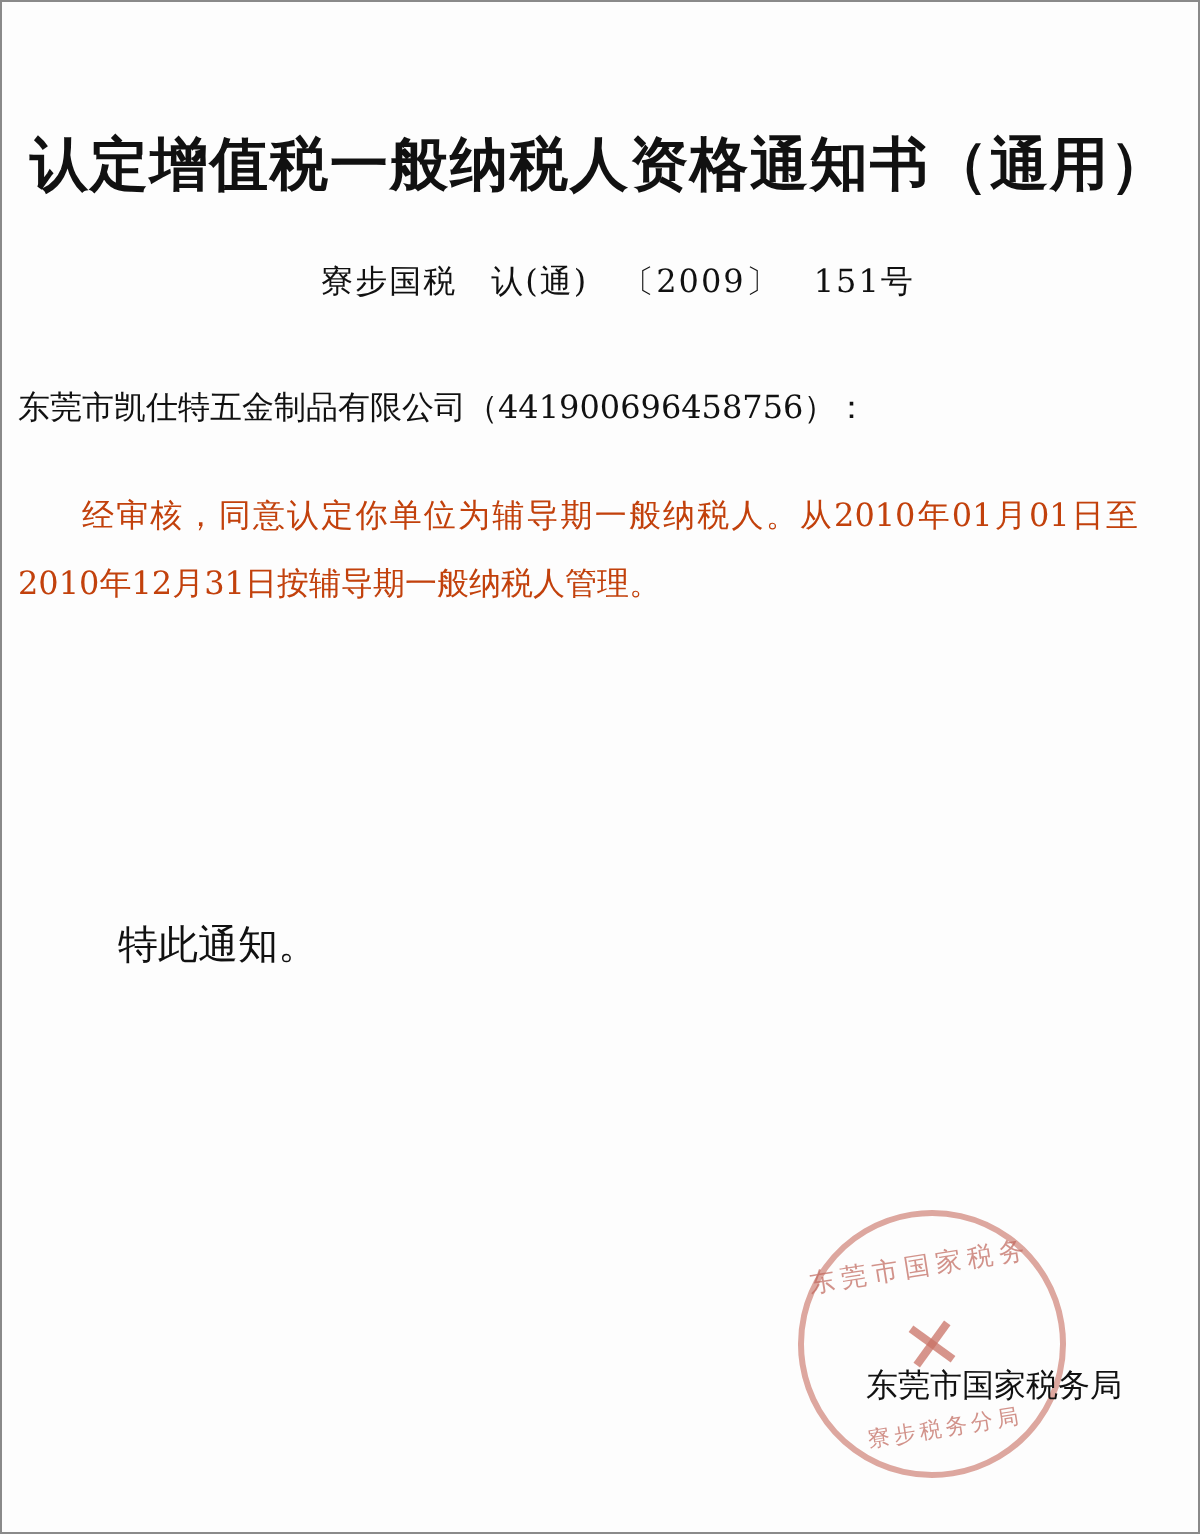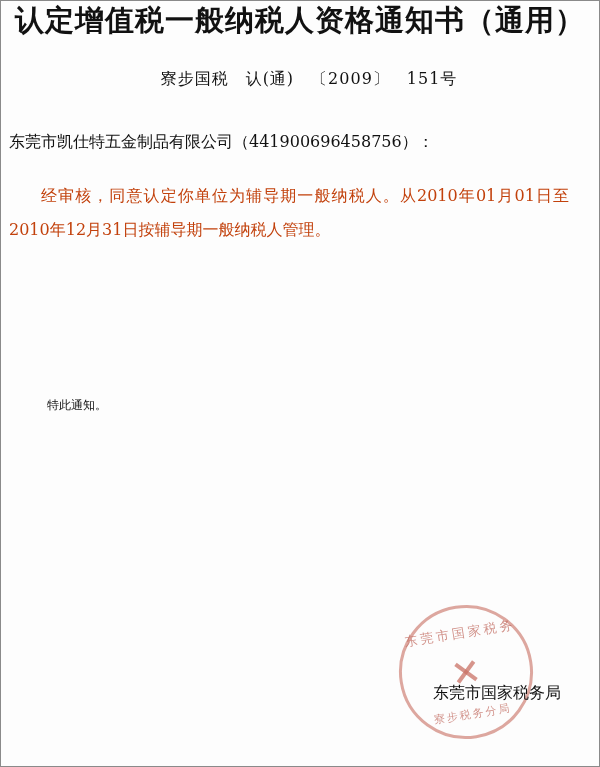--- a/index.html
+++ b/index.html
@@ -17,20 +17,21 @@
   .page {
     position: relative;
     width: 600px;
     height: 767px;
     box-sizing: border-box;
     border: 1px solid #8a8a8a;
     background: #fdfdfd;
   }
   .doc-title {
     margin: 0;
+    padding-top: 62px;
     text-align: center;
     font-size: 29px;
     font-weight: bold;
     letter-spacing: 1px;
     color: #111;
     font-family: "DejaVu Serif", "Liberation Serif", serif;
   }
   .doc-subtitle {
     margin: 0;
     padding-top: 28px;
@@ -53,22 +54,22 @@
     padding: 26px 30px 0 8px;
     font-size: 16px;
     line-height: 34px;
     color: #c2410c;
     text-indent: 32px;
     font-family: "DejaVu Serif", "Liberation Serif", serif;
     text-align: justify;
   }
   .closing {
     margin: 0;
-    padding: 150px 0 0 46px;
-    font-size: 12px;
+    padding: 150px 0 0 58px;
+    font-size: 20px;
     color: #111;
     font-family: "DejaVu Serif", "Liberation Serif", serif;
   }
   .signature-block {
     position: absolute;
     right: 38px;
     bottom: 48px;
     text-align: left;
     font-family: "DejaVu Serif", "Liberation Serif", serif;
   }

